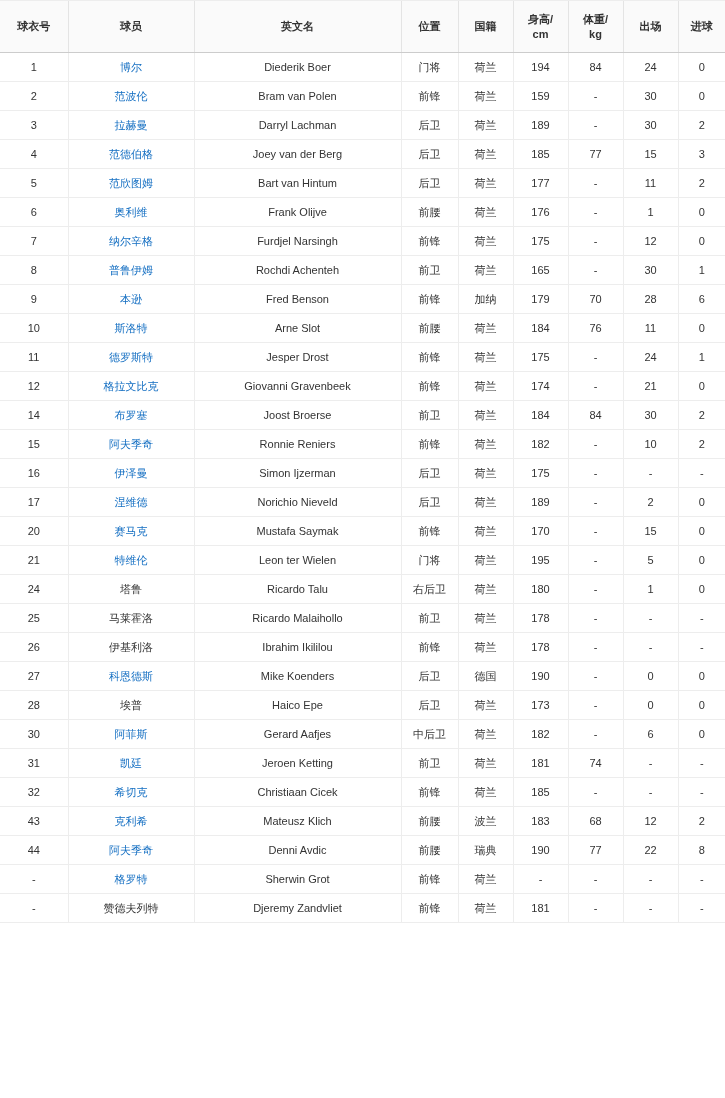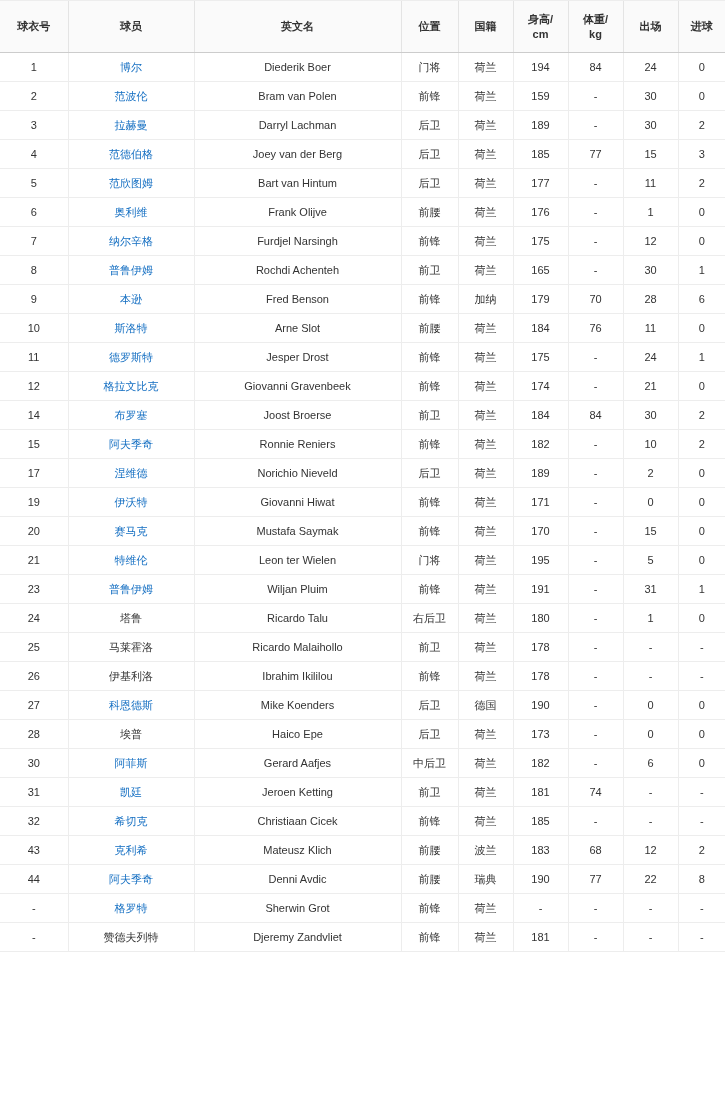--- a/index.html
+++ b/index.html
@@ -230,39 +230,39 @@
         <td><a class="plink">阿夫季奇</a></td>
         <td>Ronnie Reniers</td>
         <td>前锋</td>
         <td>荷兰</td>
         <td>182</td>
         <td>-</td>
         <td>10</td>
         <td>2</td>
       </tr>
       <tr>
+        <td>16</td>
+        <td><a class="plink">伊泽曼</a></td>
+        <td>Simon Ijzerman</td>
+        <td>后卫</td>
+        <td>荷兰</td>
+        <td>175</td>
+        <td>-</td>
+        <td>-</td>
+        <td>-</td>
+      </tr>
+      <tr>
         <td>17</td>
         <td><a class="plink">涅维德</a></td>
         <td>Norichio Nieveld</td>
         <td>后卫</td>
         <td>荷兰</td>
         <td>189</td>
         <td>-</td>
         <td>2</td>
-        <td>0</td>
-      </tr>
-      <tr>
-        <td>19</td>
-        <td><a class="plink">伊沃特</a></td>
-        <td>Giovanni Hiwat</td>
-        <td>前锋</td>
-        <td>荷兰</td>
-        <td>171</td>
-        <td>-</td>
-        <td>0</td>
         <td>0</td>
       </tr>
       <tr>
         <td>20</td>
         <td><a class="plink">赛马克</a></td>
         <td>Mustafa Saymak</td>
         <td>前锋</td>
         <td>荷兰</td>
         <td>170</td>
         <td>-</td>
@@ -272,31 +272,20 @@
       <tr>
         <td>21</td>
         <td><a class="plink">特维伦</a></td>
         <td>Leon ter Wielen</td>
         <td>门将</td>
         <td>荷兰</td>
         <td>195</td>
         <td>-</td>
         <td>5</td>
         <td>0</td>
-      </tr>
-      <tr>
-        <td>23</td>
-        <td><a class="plink">普鲁伊姆</a></td>
-        <td>Wiljan Pluim</td>
-        <td>前锋</td>
-        <td>荷兰</td>
-        <td>191</td>
-        <td>-</td>
-        <td>31</td>
-        <td>1</td>
       </tr>
       <tr>
         <td>24</td>
         <td><span>塔鲁</span></td>
         <td>Ricardo Talu</td>
         <td>右后卫</td>
         <td>荷兰</td>
         <td>180</td>
         <td>-</td>
         <td>1</td>

